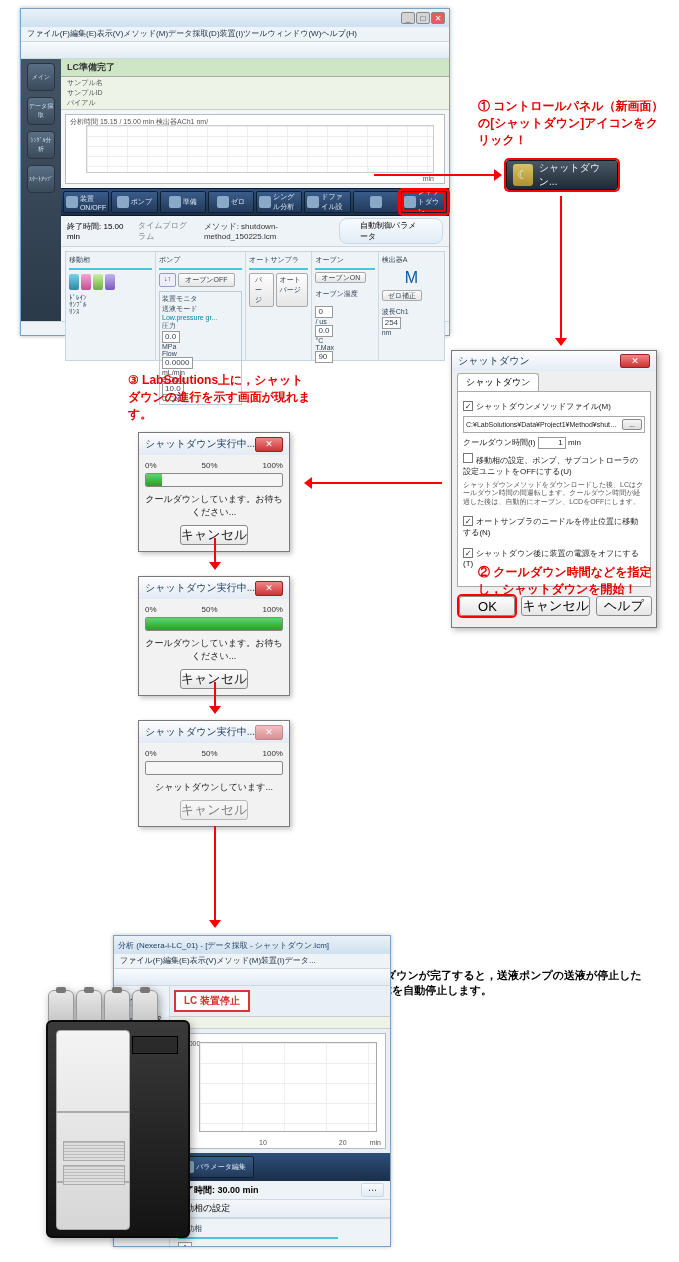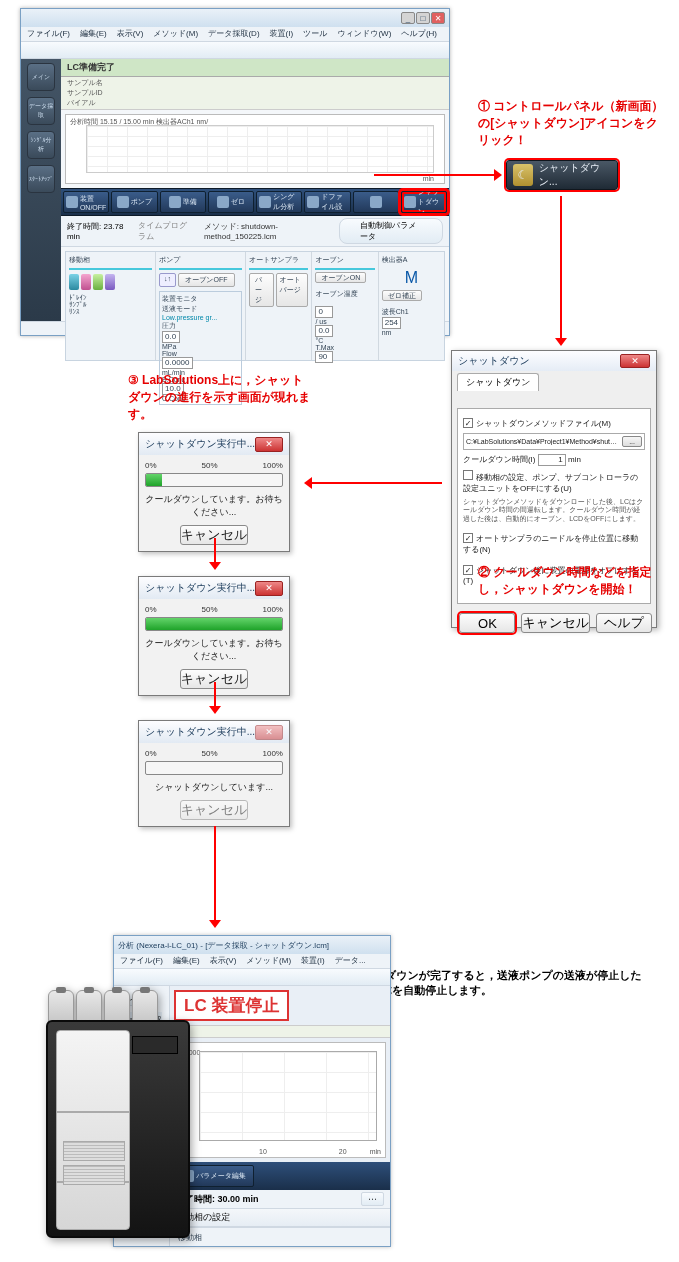--- a/index.html
+++ b/index.html
@@ -21,21 +21,21 @@
     box-shadow: 0 0 4px rgba(0,0,0,.3);
   }
   .mainwin .titlebar {
     height: 18px; display:flex; align-items:center; padding:0 4px;
     background: linear-gradient(#eaf1f8,#cfe0ef);
     font-size: 8px; color:#1a3a5a;
   }
   .winbtns { margin-left:auto; display:flex; gap:1px; }
   .winbtn { width:14px; height:12px; background:#d4d4d4; border:1px solid #888; border-radius:2px; font-size:8px; display:flex; align-items:center; justify-content:center; }
   .winbtn.close { background:#e06060; color:#fff; }
-  .menubar { height:14px; background:#eef3f8; display:flex; gap:10px; padding:1px 6px; font-size:8px; color:#234; }
+  .menubar { height:14px; background:#eef3f8; display:flex; padding:1px 6px; font-size:8px; color:#234; }
   .toolbar-row { height:18px; background:linear-gradient(#f8fbfe,#e2ecf4); border-top:1px solid #cfd8e2; border-bottom:1px solid #cfd8e2; }
 
   .mainbody { display:flex; height: calc(100% - 18px - 14px - 18px - 14px); }
   .sidepanel { width:40px; background:linear-gradient(#445566,#2b3a49); display:flex; flex-direction:column; align-items:center; padding-top:4px; gap:6px; }
   .sideicon { width:28px; height:28px; background:linear-gradient(#5a6f85,#3a4a5a); border:1px solid #2a3440; border-radius:4px; font-size:6px; color:#cde; display:flex; align-items:center; justify-content:center; text-align:center; }
   .rightpane { flex:1; background:#f4f7fa; position:relative; }
   .lc-header { background:#cfe6c6; padding:2px 6px; font-size:9px; font-weight:bold; color:#333; border-bottom:1px solid #aaa; }
   .subhdr { background:#eef3e8; padding:1px 6px; font-size:7px; color:#555; border-bottom:1px solid #ccc; }
   .chartbox { margin:4px; height:70px; background:#fff; border:1px solid #bbb; position:relative; }
   .chartbox .grid { position:absolute; inset:10px 10px 10px 20px; background-image:linear-gradient(to right, #eee 1px, transparent 1px), linear-gradient(#eee 1px, transparent 1px); background-size: 20px 10px; border:1px solid #ccc; }
@@ -87,21 +87,21 @@
   
   .sddlg {
     position:absolute; left:451px; top:350px; width:206px; height:278px;
     background:#efefef; border:1px solid #7a7a7a;
     box-shadow: 2px 2px 6px rgba(0,0,0,.3);
   }
   .sddlg .titlebar { height:20px; background:linear-gradient(#fdfdff,#e5ecf5); display:flex; align-items:center; padding:0 6px; font-size:10px; color:#1a3a5a; }
   .sddlg .close { margin-left:auto; width:30px; height:14px; background:linear-gradient(#e88,#c33); border:1px solid #922; border-radius:2px; color:#fff; font-size:9px; display:flex; align-items:center; justify-content:center; }
   .sddlg .tab { height:20px; display:flex; align-items:flex-end; padding:0 5px; }
   .sddlg .tab span { background:#fff; border:1px solid #aaa; border-bottom:none; border-radius:3px 3px 0 0; padding:2px 8px; font-size:9px; }
-  .sddlg .body { background:#fff; margin:17px 5px 5px 5px; border:1px solid #aaa; height:196px; padding:5px; font-size:8px; color:#222; }
+  .sddlg .body { background:#fff; margin:0 5px 5px 5px; border:1px solid #aaa; height:196px; padding:5px; font-size:8px; color:#222; }
   .sddlg .row { margin:4px 0; }
   .sddlg .path { border:1px solid #aaa; background:#fff; padding:2px; font-size:7px; display:flex; align-items:center; }
   .sddlg .browse { border:1px solid #888; background:linear-gradient(#f6f6f6,#ddd); padding:1px 6px; font-size:7px; margin-left:4px; border-radius:2px; }
   .sddlg .desc { font-size:7px; color:#555; line-height:1.2; }
   .sddlg .btnrow { display:flex; gap:6px; justify-content:flex-end; padding:4px; }
   .winbutton { min-width:56px; height:20px; background:linear-gradient(#fdfdfd,#e6e6e6); border:1px solid #8a8a8a; border-radius:3px; font-size:13px; display:flex; align-items:center; justify-content:center; }
   .winbutton.ok { box-shadow:0 0 0 2px #f00; }
 
   
   .pdlg {
@@ -124,21 +124,21 @@
     background:#e9eff6; border:1px solid #7aa0c4;
     box-shadow: 0 0 4px rgba(0,0,0,.25);
     overflow:hidden;
   }
   .finalwin .titlebar { height:18px; background:linear-gradient(#eaf1f8,#cfe0ef); display:flex; align-items:center; padding:0 4px; font-size:8px; color:#1a3a5a; }
   .finalwin .menubar { height:14px; }
   .finalbody { display:flex; height: calc(100% - 18px - 14px - 18px); }
   .finalbody .sidepanel{ width:56px; background:#eef3f8; border-right:1px solid #cfd8e2; }
   .finalbody .sidepanel .tab1{ height:16px; background:linear-gradient(#f8fbfe,#e2ecf4); font-size:8px; display:flex; align-items:center; justify-content:center; border-bottom:1px solid #cfd8e2;}
   .final-right{ flex:1; }
-  .redbox{ margin:4px; padding:2px 8px; border:2px solid #d33; color:#d33; font-weight:bold; font-size:17px; display:inline-block; background:#fff; }
+  .redbox{ margin:4px; padding:2px 8px; border:2px solid #d33; color:#d33; font-weight:bold; font-size:10px; display:inline-block; background:#fff; }
   .final-chart{ margin:4px; height:116px; background:#fff; border:1px solid #bbb; position:relative; }
   .final-chart .grid { position:absolute; inset:8px 8px 16px 24px; background-image:linear-gradient(to right,#eee 1px,transparent 1px),linear-gradient(#eee 1px,transparent 1px); background-size:42px 20px; border:1px solid #aaa; }
   .final-chart .xl { position:absolute; bottom:2px; font-size:7px; color:#555; }
   .final-chart .yl { position:absolute; left:2px; font-size:7px; color:#555; }
   .final-toolbar{ background:linear-gradient(#2e4f7a,#1a2f4a); height:28px; display:flex; align-items:center; padding:0 4px; gap:4px;}
   .final-toolbar .bluebtn{ height:22px; }
   .final-line{ background:#eef3f8; padding:2px 6px; font-size:9px; border-bottom:1px solid #cfd8e2; display:flex; align-items:center; gap:4px;}
   .final-flow{ height:60px; background:#eef3f8; border-top:1px solid #cfd8e2; }
 
   
@@ -238,21 +238,21 @@
             </div>
           <div class="bluebtn">
               <span class="bbicon"></span>
             </div>
           <div class="bluebtn hl">
               <span class="bbicon"></span>
               <span>シャットダウン...</span>
             </div>
         </div>
         <div style="padding:2px 6px;font-size:8px;display:flex;gap:10px;align-items:center;background:#eef3f8;border-bottom:1px solid #cfd8e2;">
-          <span>終了時間: 23.78  min</span>
+          <span>終了時間: 15.00  min</span>
           <span style="color:#888">タイムプログラム</span>
           <span style="color:#333">メソッド: shutdown-method_150225.lcm</span>
           <span style="margin-left:auto;background:linear-gradient(#f8fbfe,#e2ecf4);border:1px solid #cfd8e2;padding:1px 20px;border-radius:8px;">自動制御パラメータ</span>
         </div>
         <div class="flowrow">
           <div class="flowcell" style="flex:1.4">
             <span class="label7">移動相</span>
             <div class="cyanline"></div>
             <div style="display:flex;gap:2px;margin:4px 0">
               <div style="width:10px;height:16px;background:linear-gradient(#7ad2e6,#2c8aa0);border-radius:2px;"></div>

